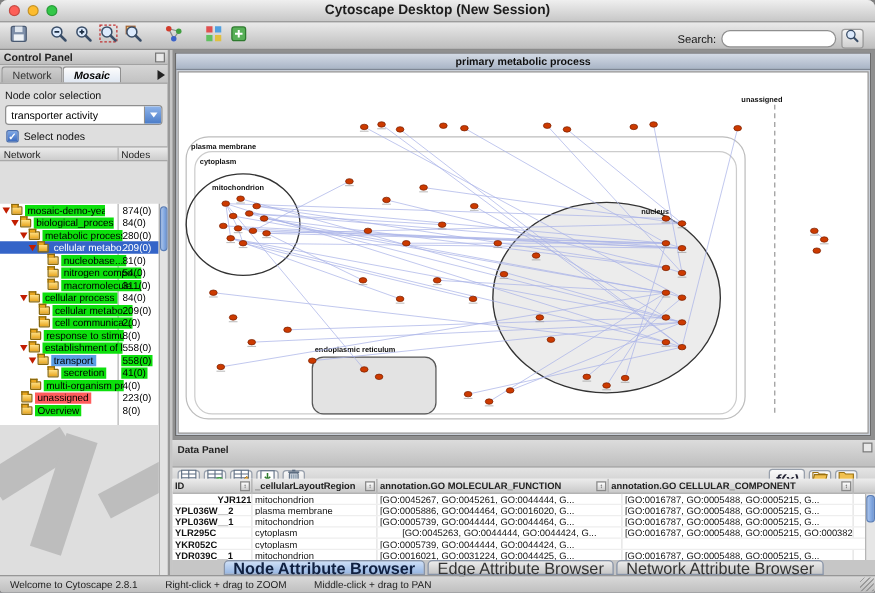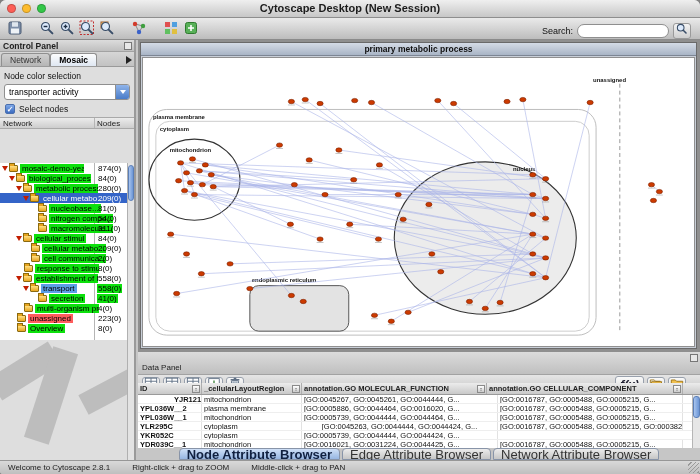--- a/index.html
+++ b/index.html
@@ -29,21 +29,21 @@
     border:1px solid #9a9a9a;border-radius:3px;background:linear-gradient(#f4f4f4,#cfcfcf);}
   
   .control-panel{position:absolute;left:0;top:40px;width:136px;bottom:14px;background:#dedede;border-right:2px solid #9a9a9a;}
   .cp-header{height:12px;background:linear-gradient(#dcdcdc,#bfbfbf);border-bottom:1px solid #a2a2a2;
     font-size:8.5px;font-weight:bold;color:#222;padding:1px 3px;position:relative;}
   .panel-float{position:absolute;right:2px;top:2px;width:8px;height:8px;border:1px solid #777;background:#e8e8e8;}
   .cp-tabs{height:15px;display:flex;align-items:flex-end;background:linear-gradient(#d6d6d6,#c2c2c2);
     border-bottom:1px solid #9a9a9a;padding:0 1px;position:relative;}
   .cp-tab{font-size:8.5px;padding:1px 8px 1px 8px;border:1px solid #909090;border-bottom:none;
     border-radius:3px 3px 0 0;background:linear-gradient(#cfcfcf,#b5b5b5);color:#333;height:13px;}
-  .cp-tab.active{background:linear-gradient(#fdfdfd,#dfe7f2);color:#000;font-weight:bold;}
+  .cp-tab.active{background:linear-gradient(#fdfdfd,#dfe7f2);color:#000;font-weight:bold;font-style:italic;}
   .tab-overflow{position:absolute;right:2px;top:4px;width:0;height:0;border-top:4px solid transparent;
     border-bottom:4px solid transparent;border-left:6px solid #222;}
   .cp-label{font-size:8.5px;color:#111;padding:4px 4px 2px 4px;}
   .cp-dropdown{margin:1px 4px;height:16px;border:1px solid #8f8f8f;border-radius:3px;background:#fff;
     display:flex;align-items:center;position:relative;}
   .cp-dropdown .dd-text{font-size:8.5px;padding:0 4px;flex:1;overflow:hidden;white-space:nowrap;}
   .dd-btn{width:14px;height:100%;border-left:1px solid #8f8f8f;border-radius:0 2px 2px 0;
     background:linear-gradient(#8fb4ea,#4a7cc8);display:flex;align-items:center;justify-content:center;}
   .dd-arrow{width:0;height:0;border-left:3px solid transparent;border-right:3px solid transparent;border-top:4px solid #fff;}
   .cp-check{display:flex;align-items:center;gap:4px;padding:3px 5px;}
@@ -81,21 +81,21 @@
   
   .desktop{position:absolute;left:138px;top:40px;right:0;height:312px;background:#8f8f8f;}
   .iframe{position:absolute;left:2px;top:2px;right:3px;bottom:3px;border:1px solid #6a6a6a;background:#c9cfd8;}
   .iframe-title{height:13px;background:linear-gradient(#d4dbe6,#a9b5c6);border-bottom:1px solid #7d8694;
     font-size:8.5px;font-weight:bold;color:#111;text-align:center;line-height:13px;}
   .net-canvas-wrap{position:absolute;left:1px;right:1px;top:14px;bottom:1px;background:#fff;border:1px solid #909090;}
   .net-canvas-wrap svg{position:absolute;left:0;top:0;width:100%;height:100%;}
   
   .data-panel{position:absolute;left:138px;top:352px;right:0;bottom:14px;background:#cccccc;}
   .dp-header{height:22px;background:linear-gradient(#dcdcdc,#bfbfbf);border-bottom:1px solid #a2a2a2;
-    font-size:8px;font-weight:normal;color:#222;padding:11px 4px;position:relative;}
+    font-size:8px;font-weight:bold;color:#222;padding:3px 4px;position:relative;}
   .dp-toolbar{height:20px;background:linear-gradient(#e5e5e5,#c4c4c4);border-bottom:1px solid #a0a0a0;
     display:flex;align-items:center;padding:0 4px;gap:3px;}
   .dp-btn{width:18px;height:16px;display:flex;align-items:center;justify-content:center;
     border:1px solid #98a0ac;border-radius:3px;background:linear-gradient(#fafafa,#d6d6d6);}
   .dp-right{margin-left:auto;display:flex;gap:3px;align-items:center;padding-right:10px;}
   .dp-btn.fx{width:auto;padding:8px 4px;font-size:12px;font-style:italic;font-weight:bold;color:#223;}
   .dp-table{position:absolute;left:0;right:0;top:31px;bottom:12px;background:#fff;overflow:hidden;}
   .tbl-head{display:flex;height:12px;background:linear-gradient(#ececec,#c9c9c9);border-bottom:1px solid #9a9a9a;}
   .th{font-size:7.5px;font-weight:bold;color:#222;border-right:1px solid #aeaeae;display:flex;align-items:center;
     padding:0 2px;position:relative;overflow:hidden;white-space:nowrap;}
@@ -288,21 +288,21 @@
           <span class="ind" style="width: 30px;"></span>
           <span class="tri none"></span>
           <span class="folder"></span>
           <span class="pill green">macromolecule...</span>
           <span class="cnt">311(0)</span>
         </div>
         <div class="trow">
           <span class="ind" style="width: 16px;"></span>
           <span class="tri"></span>
           <span class="folder"></span>
-          <span class="pill green">cellular stimul</span>
+          <span class="pill green">cellular process</span>
           <span class="cnt">84(0)</span>
         </div>
         <div class="trow">
           <span class="ind" style="width: 23px;"></span>
           <span class="tri none"></span>
           <span class="folder"></span>
           <span class="pill green">cellular metabo...</span>
           <span class="cnt">209(0)</span>
         </div>
         <div class="trow">

